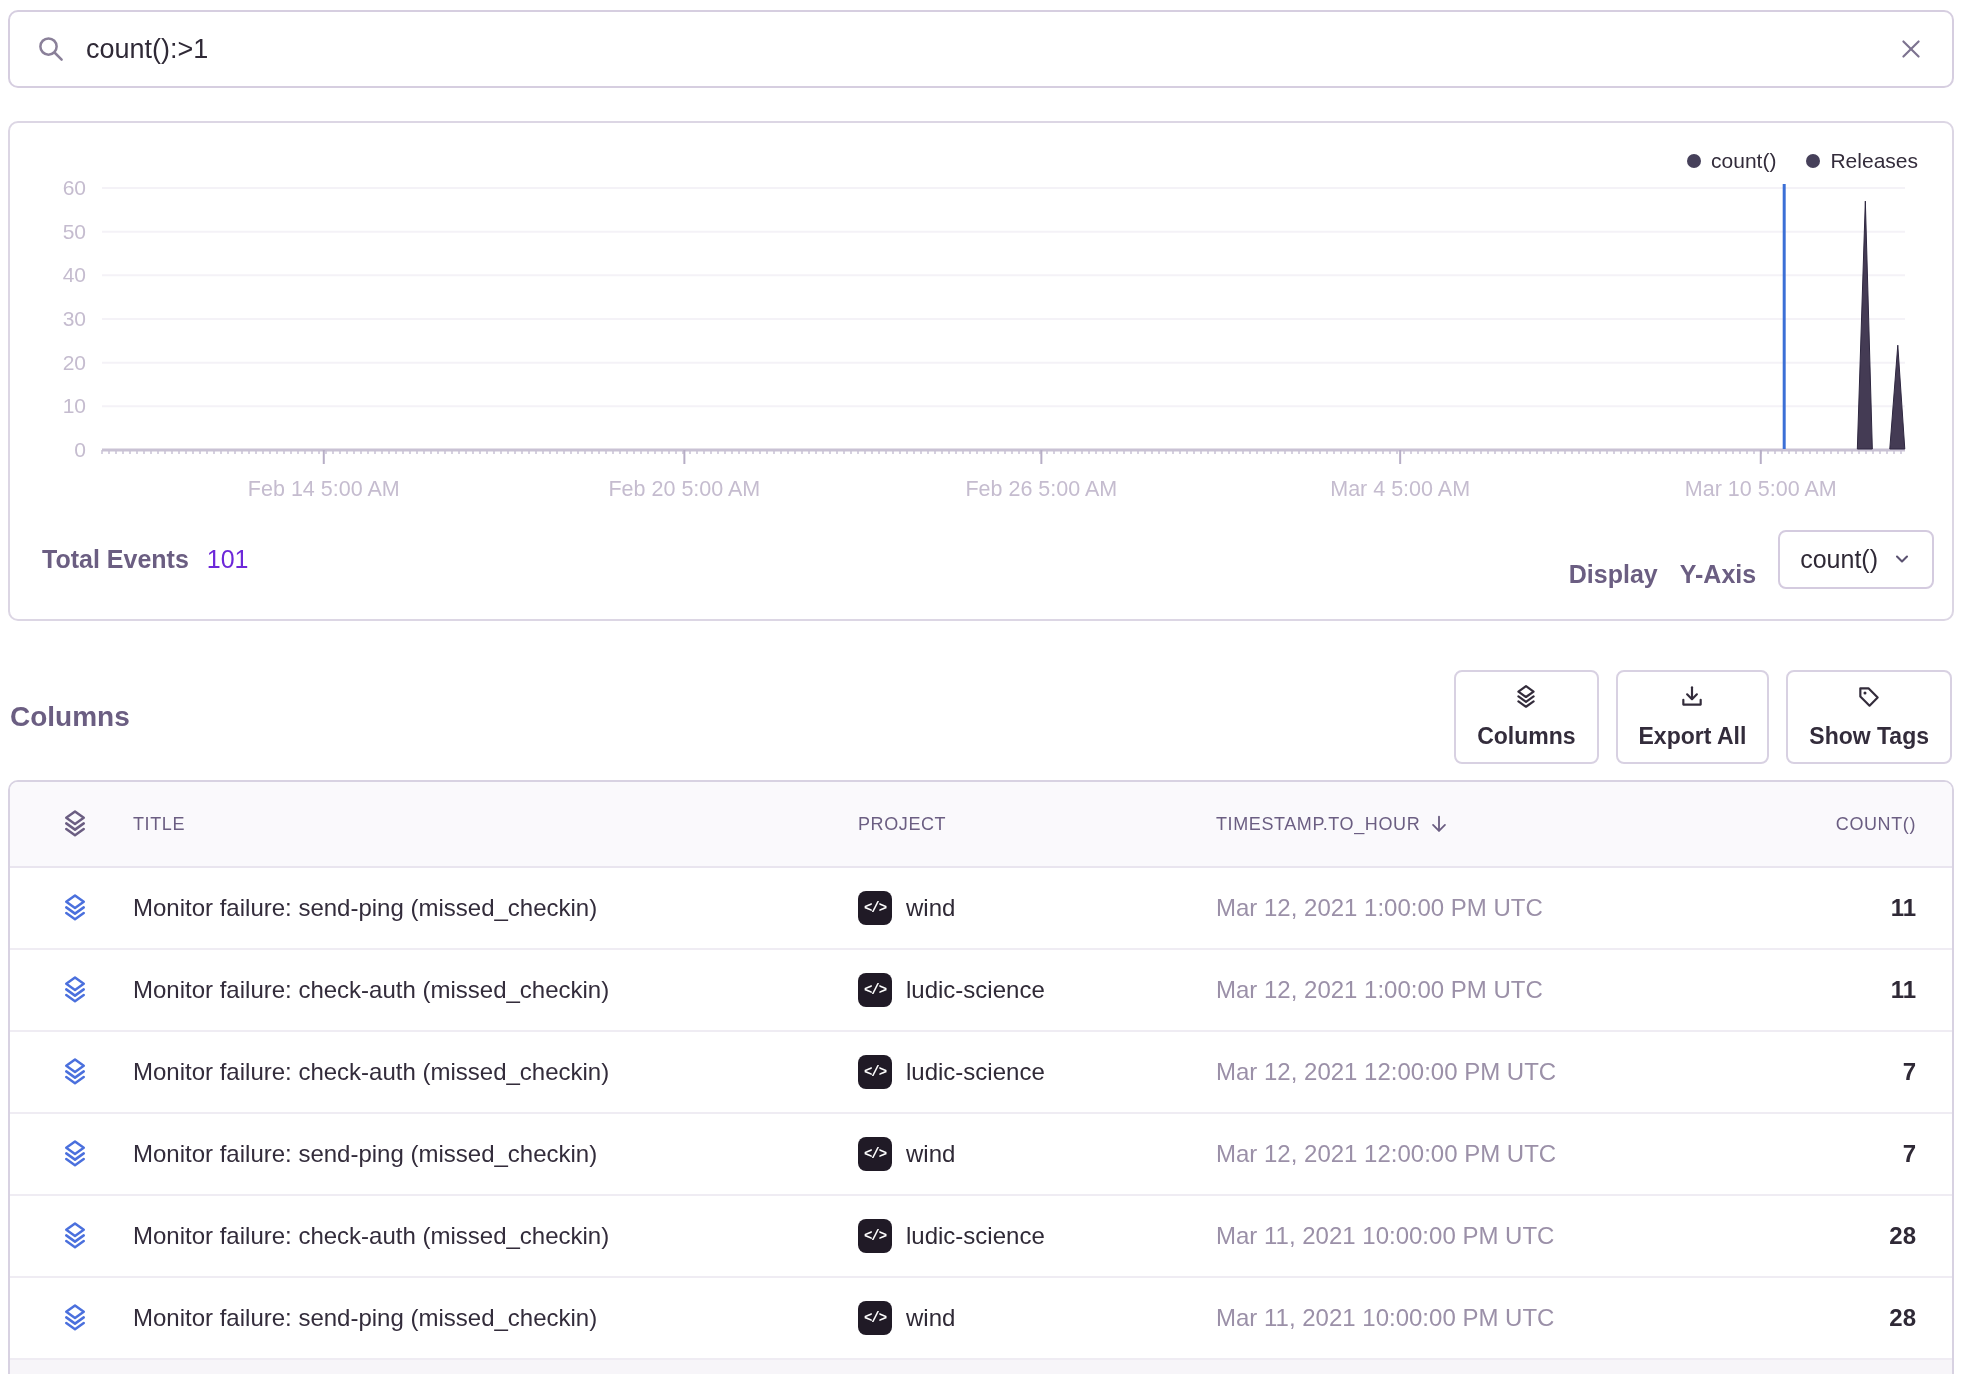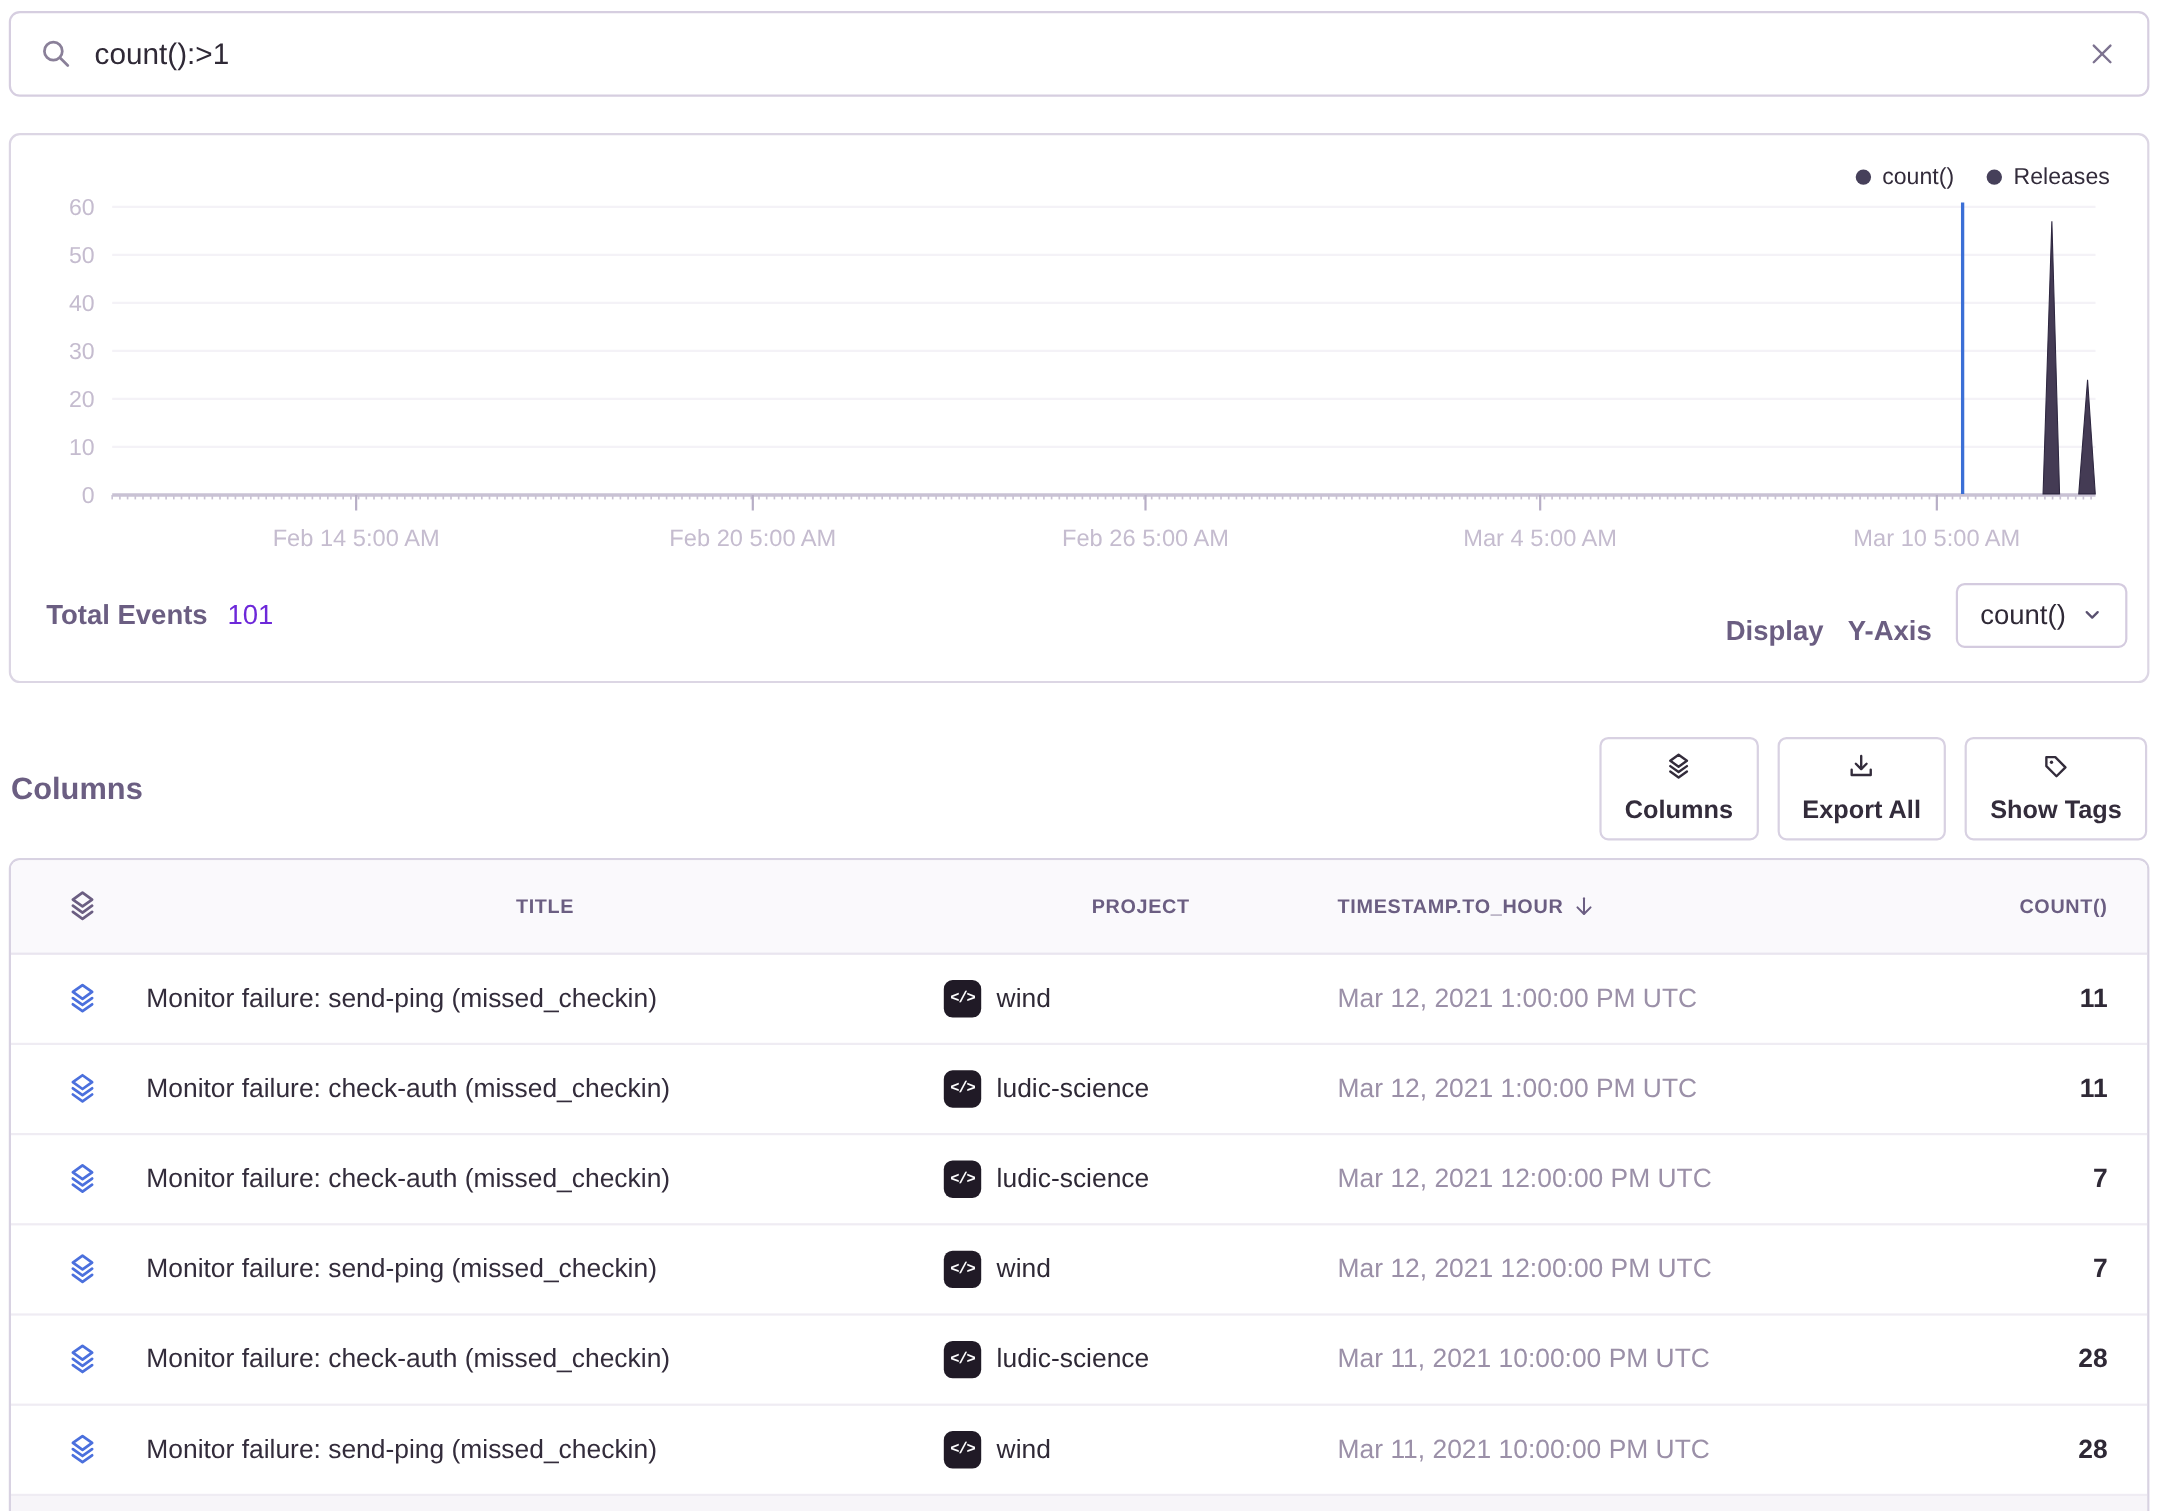--- a/index.html
+++ b/index.html
@@ -90,21 +90,21 @@
     display: grid;
     grid-template-columns: 123px 725px 358px 560px 1fr;
     align-items: center;
     padding-right: 36px;
   }
   .thead {
     height: 86px;
     background: #faf9fc;
     border-bottom: 2px solid #e9e5ef;
     color: #6b5e82;
-    font-size: 18px; font-weight: bold; letter-spacing: 0.6px; text-align: center;
+    font-size: 18px; font-weight: normal; letter-spacing: 0.6px;
   }
   .icon-cell { padding-left: 50px; }
   .th-sort { display: flex; align-items: center; gap: 8px; cursor: pointer; }
   .th-right { justify-self: end; }
   .row { height: 82px; border-bottom: 2px solid #efecf3; font-size: 24px; }
   .row:last-of-type { border-bottom: 2px solid #efecf3; }
   .cell-title { color: #332c3b; cursor: pointer; }
   .cell-project { display: flex; align-items: center; gap: 14px; cursor: pointer; }
   .platform-badge {
     width: 34px; height: 34px; border-radius: 8px; background: #201a26;

